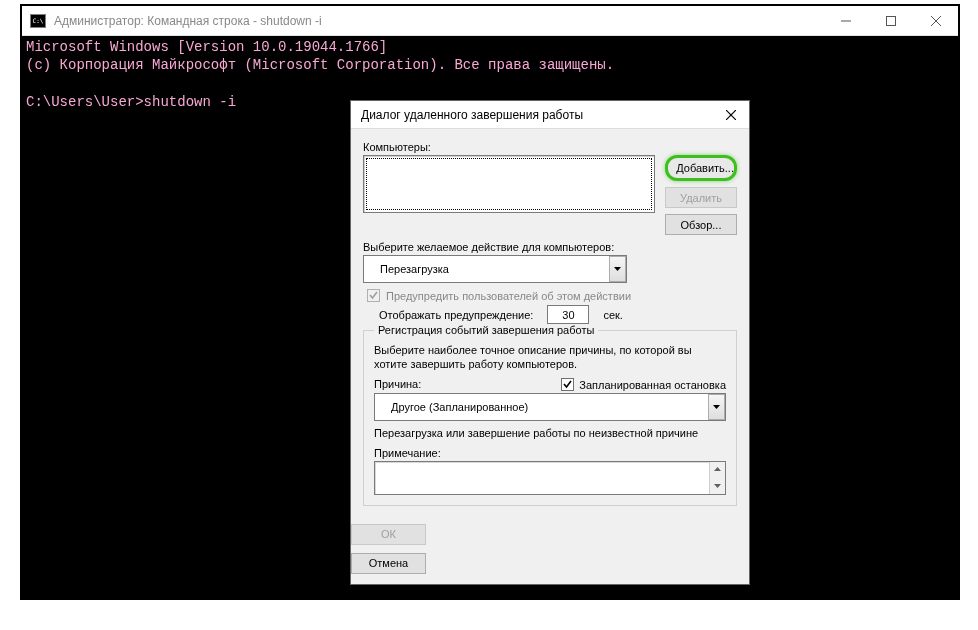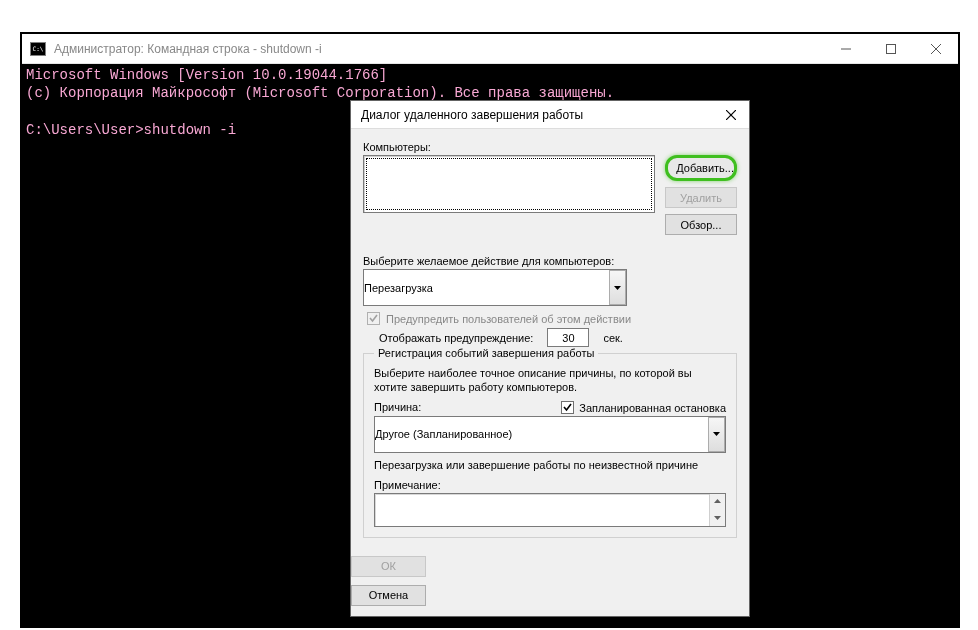--- a/index.html
+++ b/index.html
@@ -1,18 +1,18 @@
 <!DOCTYPE html>
 <html><head>
 <meta charset="utf-8">
 <style>
 * { box-sizing: border-box; margin: 0; padding: 0; }
 body { font-family: "Segoe UI", Tahoma, sans-serif; font-size: 11px; background: #fff; width: 978px; height: 630px; position: relative; overflow: hidden; }
 
-.outer { position: absolute; left: 20px; top: 32px; width: 940px; height: 596px; border: 2px solid #000; background: #fff; }
+.outer { position: absolute; left: 20px; top: 4px; width: 940px; height: 596px; border: 2px solid #000; background: #fff; }
 
 .titlebar { height: 30px; background: #fff; display: flex; align-items: center; padding: 0 0 0 8px; border-bottom: 1px solid #e5e5e5; }
 .titlebar-icon { width: 16px; height: 14px; background: #000; border: 1px solid #808080; margin-right: 8px; display:flex; align-items:center; justify-content:center; }
 .titlebar-icon::after { content: "C:\\"; color:#fff; font-size:6px; font-family: Consolas, monospace; }
 .titlebar-text { color: #888; font-size: 12px; flex: 1; }
 .win-controls { display: flex; height: 100%; }
 .win-btn { width: 45px; display: flex; align-items: center; justify-content: center; color: #555; font-size: 13px; }
 .win-btn svg { stroke: #555; fill: none; stroke-width: 1; }
 
 .console { background: #000; color: #f9a8d4; font-family: Consolas, "Courier New", monospace; font-size: 14px; line-height: 1.3; padding: 2px 4px; height: calc(100% - 30px); white-space: pre; overflow: hidden; }
@@ -28,21 +28,21 @@
 
 .row-top { display:flex; gap:10px; }
 .computers-box { flex:1; height: 58px; background:#fff; border: 1px solid #7a7a7a; box-shadow: inset 1px 1px 0 #d0d0d0; }
 .computers-inner { margin:2px; height: calc(100% - 4px); border: 1px dotted #000; }
 .btn-col { display:flex; flex-direction:column; gap:6px; width:72px; align-items:stretch; }
 
 .btn { height: 21px; background: #e1e1e1; border: 1px solid #adadad; font-size: 11px; display:flex; align-items:center; justify-content:center; cursor:default; }
 .btn.disabled { color: #a0a0a0; border-color: #c8c8c8; }
 .btn.highlight { border: 3px solid #3fbf1f; border-radius: 12px; height: 26px; box-shadow: 0 0 4px rgba(63,191,31,0.6); background:#e8e8e8;justify-content:flex-end; }
 
-.select { width: 264px; height: 37px; background:#fff; border: 1px solid #7a7a7a; display:flex; align-items:center; padding: 0 0; position:relative; }
+.select { width: 264px; height: 28px; background:#fff; border: 1px solid #7a7a7a; display:flex; align-items:center; padding: 0 16px; position:relative; }
 .select .arrow { position:absolute; right:0; top:0; width:17px; height:100%; border-left: none; background: linear-gradient(#f6f6f6,#dedede); display:flex; align-items:center; justify-content:center; border: 1px solid #acacac; }
 .select .arrow svg { fill:#000; }
 .select.wide { width: 100%; }
 
 .chk-row { display:flex; align-items:center; gap:6px; margin-top: 6px; color:#888; }
 .chk { width:13px; height:13px; border:1px solid #b0b0b0; background:#f0f0f0; display:flex; align-items:center; justify-content:center; }
 .chk svg { stroke:#a0a0a0; stroke-width:1.6; fill:none; }
 .chk.active { border-color:#707070; background:#fff; }
 .chk.active svg { stroke:#000; }
 
@@ -120,21 +120,21 @@
           </div>
         <div class="btn disabled">
             <span>Удалить</span>
           </div>
         <div class="btn">
             <span>Обзор...</span>
           </div>
       </div>
     </div>
 
-    <span class="lbl" style="margin-top:20px">Выберите желаемое действие для компьютеров:</span>
+    <span class="lbl" style="margin-top:6px">Выберите желаемое действие для компьютеров:</span>
     <div class="select">
       <span>Перезагрузка</span>
       <div class="arrow">
           <svg width="7" height="4">
             <polygon points="0,0 7,0 3.5,4"></polygon>
           </svg>
         </div>
     </div>
 
     <div class="chk-row" style="margin-left:4px">

